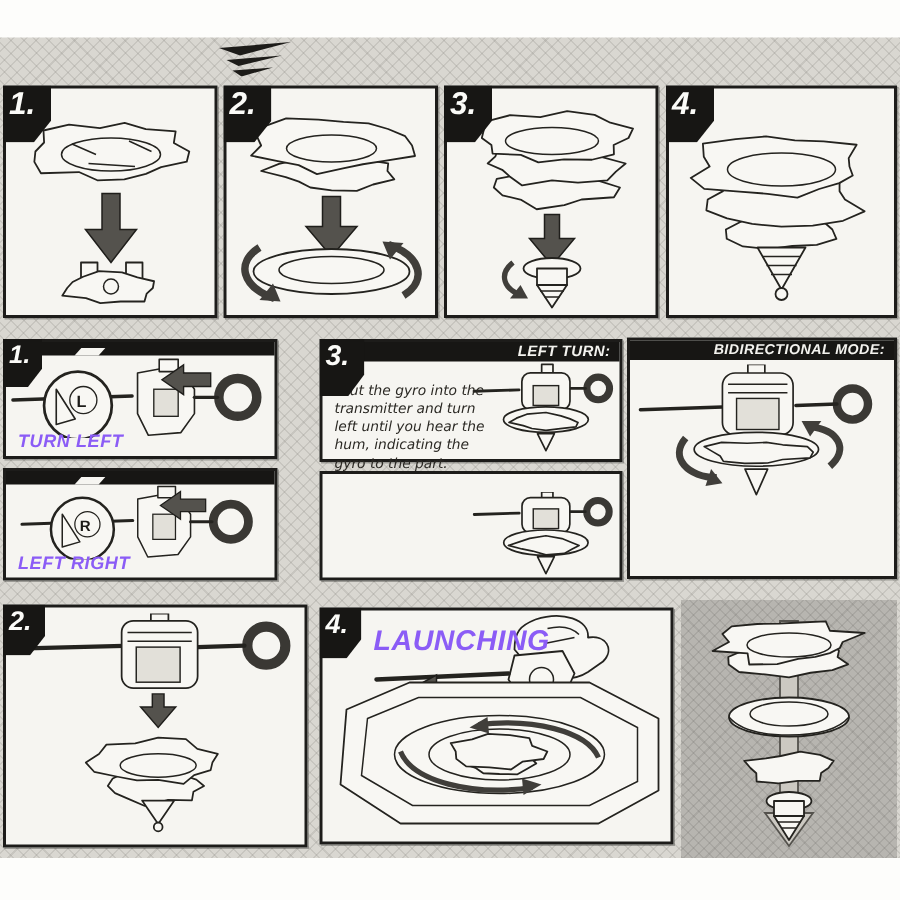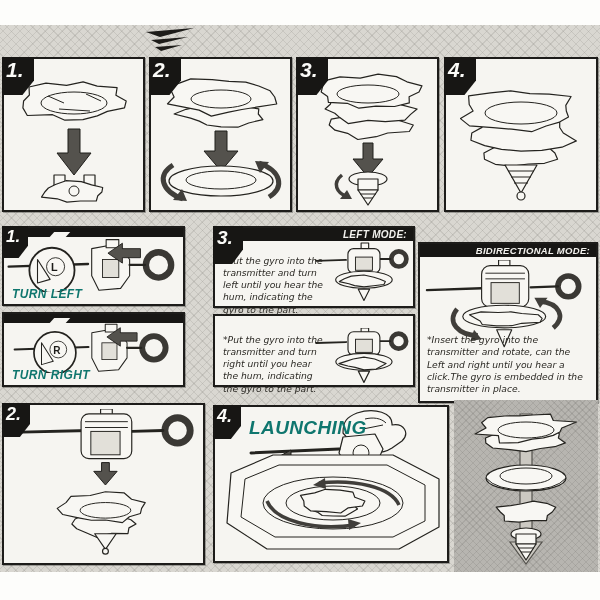--- a/index.html
+++ b/index.html
@@ -15,21 +15,21 @@
     background-image:
       repeating-linear-gradient(45deg,rgba(90,88,84,.15) 0 1px,transparent 1px 5px),
       repeating-linear-gradient(-45deg,rgba(90,88,84,.15) 0 1px,transparent 1px 5px)}
   .numbox{position:absolute;left:-2px;top:-2px;background:#171614;color:#fbfbf8;
     font-style:italic;font-weight:bold;line-height:1.05;padding:2px 0 0 4px;
     clip-path:polygon(0 0,100% 0,100% 62%,64% 100%,0 100%);z-index:4}
   .bar{position:absolute;left:0;top:0;width:100%;background:#171614;z-index:2}
   .notch{position:absolute;bottom:0;left:48px;width:16px;height:55%;background:#f6f5f1;transform:skewX(-42deg)}
   .mode-label{position:absolute;right:6px;top:0;height:100%;display:flex;align-items:center;
     color:#f3f2ee;font-style:italic;font-weight:bold;letter-spacing:.3px}
-  .cap{position:absolute;font-style:italic;font-weight:bold;color:#0f766e;letter-spacing:.4px;z-index:3}
+  .cap{position:absolute;font-style:italic;font-weight:bold;color:#8b5cf6;letter-spacing:.4px;z-index:3}
   .mode-txt{position:absolute;font-style:italic;color:#2b2924;z-index:3;
     font-family:"DejaVu Sans",sans-serif}
   .hdr{position:absolute;left:0;top:27px;width:152px;height:25px;background:#151412;color:#f6f5f2;
     display:flex;align-items:center;padding-left:8px;font-style:italic;font-weight:bold;
     font-size:16px;letter-spacing:.6px;clip-path:polygon(0 0,100% 0,91% 100%,0 100%);z-index:3}
   svg.art-svg{position:absolute}
   .art{fill:#f8f7f3;stroke:#24231f;stroke-width:1.2;stroke-linejoin:round}
   .line{fill:none;stroke:#24231f;stroke-width:1}
   .fillg{fill:#e2e0d9;stroke:#24231f;stroke-width:1}
   .arrow{fill:#54524d;stroke:#1f1e1b;stroke-width:1}
@@ -148,79 +148,77 @@
       <path class="art" d="M36,26 L50,48 L36,52 Z"></path>
       <circle class="line" cx="56" cy="34" r="10"></circle>
       <text class="ltr" x="50" y="39" font-size="12">R</text>
       <path class="art" d="M96,14 L118,10 L130,14 L138,26 L138,44 L128,58 L104,60 L96,44 Z"></path>
       <rect class="fillg" x="108" y="26" width="18" height="20"></rect>
       <rect class="art" x="112" y="4" width="14" height="9"></rect>
       <circle class="ring" cx="170" cy="32" r="14"></circle>
       <line class="cord" x1="138" y1="32" x2="155" y2="32"></line>
       <path class="arrow" d="M150,14 v10 h-20 v6 l-16,-11 16,-11 v6 z"></path>
     </svg>
-    <div class="cap" style="left:8px;bottom:3px;font-size:12px">TURN RIGHT</div>
+    <div class="cap" style="left:8px;bottom:3px;font-size:12px">LEFT RIGHT</div>
   </div>
 
   <div class="panel" style="left:213px;top:226px;width:202px;height:82px">
     <div class="bar" style="height:13px">
-      <span class="mode-label" style="font-size:10px">LEFT MODE:</span>
+      <span class="mode-label" style="font-size:10px">LEFT TURN:</span>
     </div>
     <div class="numbox" style="width:30px;height:38px;font-size:19px">
       <span>3.</span></div>
     <div class="mode-txt" style="left:8px;top:27px;width:106px;font-size:9.2px;line-height:1.32">*Put the gyro into the transmitter and turn left until you hear the hum, indicating the gyro to the part.</div>
     <svg class="art-svg" style="right:2px;top:14px" width="96" height="66" viewBox="0 0 100 70">
       <line class="cord" x1="0" y1="20" x2="32" y2="19" style="stroke-width:2"></line>
       <circle class="ring" cx="88" cy="18" r="8" style="stroke-width:5"></circle>
       <line class="cord" x1="66" y1="18" x2="79" y2="18" style="stroke-width:2"></line>
       <rect class="art" x="48" y="1" width="8" height="7"></rect>
       <rect class="art" x="34" y="7" width="34" height="26" rx="6"></rect>
       <rect class="fillg" x="42" y="16" width="18" height="14"></rect>
       <ellipse class="art" cx="51" cy="40" rx="30" ry="9"></ellipse>
       <polygon class="art" points="73.7,42.0 72.2,45.1 61.2,46.4 51.0,47.6 41.1,46.3 35.0,44.3 24.9,42.0 30.2,39.0 37.5,36.2 51.0,35.0 61.6,37.4 68.1,39.5"></polygon>
       <polygon class="art" points="45,50 57,50 51,62"></polygon>
     </svg>
   </div>
 
   <div class="panel" style="left:213px;top:314px;width:202px;height:73px">
-    <div class="mode-txt" style="left:8px;top:18px;width:106px;font-size:9.2px;line-height:1.32">*Put the gyro into the transmitter and turn right until you hear the hum, indicating the gyro to the part.</div>
     <svg class="art-svg" style="right:2px;top:12px" width="96" height="60" viewBox="0 0 100 64">
       <line class="cord" x1="0" y1="16" x2="32" y2="15" style="stroke-width:2"></line>
       <circle class="ring" cx="88" cy="14" r="8" style="stroke-width:5"></circle>
       <line class="cord" x1="66" y1="14" x2="79" y2="14" style="stroke-width:2"></line>
       <rect class="art" x="48" y="0" width="8" height="5"></rect>
       <rect class="art" x="34" y="4" width="34" height="25" rx="6"></rect>
       <rect class="fillg" x="42" y="12" width="18" height="14"></rect>
       <ellipse class="art" cx="51" cy="36" rx="30" ry="9"></ellipse>
       <polygon class="art" points="74.6,38.0 69.4,40.7 64.1,43.7 51.0,44.7 41.6,42.0 33.9,40.5 24.3,38.0 32.6,35.3 39.5,33.0 51.0,31.1 62.4,33.1 68.4,35.5"></polygon>
       <polygon class="art" points="45,46 57,46 51,58"></polygon>
     </svg>
   </div>
 
-  <div class="panel" style="left:418px;top:242px;width:180px;height:161px">
+  <div class="panel" style="left:418px;top:225px;width:180px;height:161px">
     <div class="bar" style="height:13px">
       <span class="mode-label" style="font-size:9.5px">BIDIRECTIONAL MODE:</span>
     </div>
     <svg class="art-svg" style="left:2px;top:16px" width="172" height="98" viewBox="0 0 172 104">
       <line class="cord" x1="0" y1="32" x2="58" y2="30"></line>
       <circle class="ring" cx="150" cy="28" r="11" style="stroke-width:6"></circle>
       <line class="cord" x1="110" y1="29" x2="139" y2="28"></line>
       <rect class="art" x="76" y="0" width="12" height="8"></rect>
       <rect class="art" x="58" y="6" width="50" height="44" rx="9"></rect>
       <rect class="fillg" x="68" y="24" width="30" height="22"></rect>
       <path class="line" d="M62,14 h42 M62,20 h42"></path>
       <ellipse class="art" cx="82" cy="60" rx="44" ry="12"></ellipse>
       <polygon class="art" points="122.2,62.0 120.0,66.1 100.6,67.2 90.0,69.7 73.8,69.9 58.7,68.5 56.4,64.7 51.7,62.0 45.1,58.1 57.4,55.1 75.5,55.7 89.1,55.1 100.6,56.8 118.1,58.1"></polygon>
       <polygon class="art" points="74,74 90,74 82,92"></polygon>
       <path class="rot" d="M32,52 C20,66 34,80 54,80"></path>
       <polygon class="head" points="58,84 46,86 50,74"></polygon>
       <path class="rot" d="M134,72 C148,60 140,46 120,44"></path>
       <polygon class="head" points="114,40 128,40 120,51"></polygon>
     </svg>
-    <div class="mode-txt" style="left:7px;right:6px;bottom:6px;font-size:9.2px;line-height:1.32">*Insert the gyro into the transmitter and rotate, can the Left and right until you hear a click.The gyro is embedded in the transmitter in place.</div>
   </div>
 
   <div class="panel" style="left:2px;top:403px;width:203px;height:162px">
     <div class="numbox" style="width:28px;height:34px;font-size:18px">
       <span>2.</span></div>
     <svg class="art-svg" style="left:0;top:4px" width="199" height="152" viewBox="0 0 202 156">
       <line class="cord" x1="6" y1="24" x2="86" y2="22" style="stroke-width:3"></line>
       <circle class="ring" cx="177" cy="22" r="13"></circle>
       <line class="cord" x1="130" y1="23" x2="162" y2="22" style="stroke-width:3"></line>
       <rect class="art" x="98" y="0" width="12" height="7"></rect>

